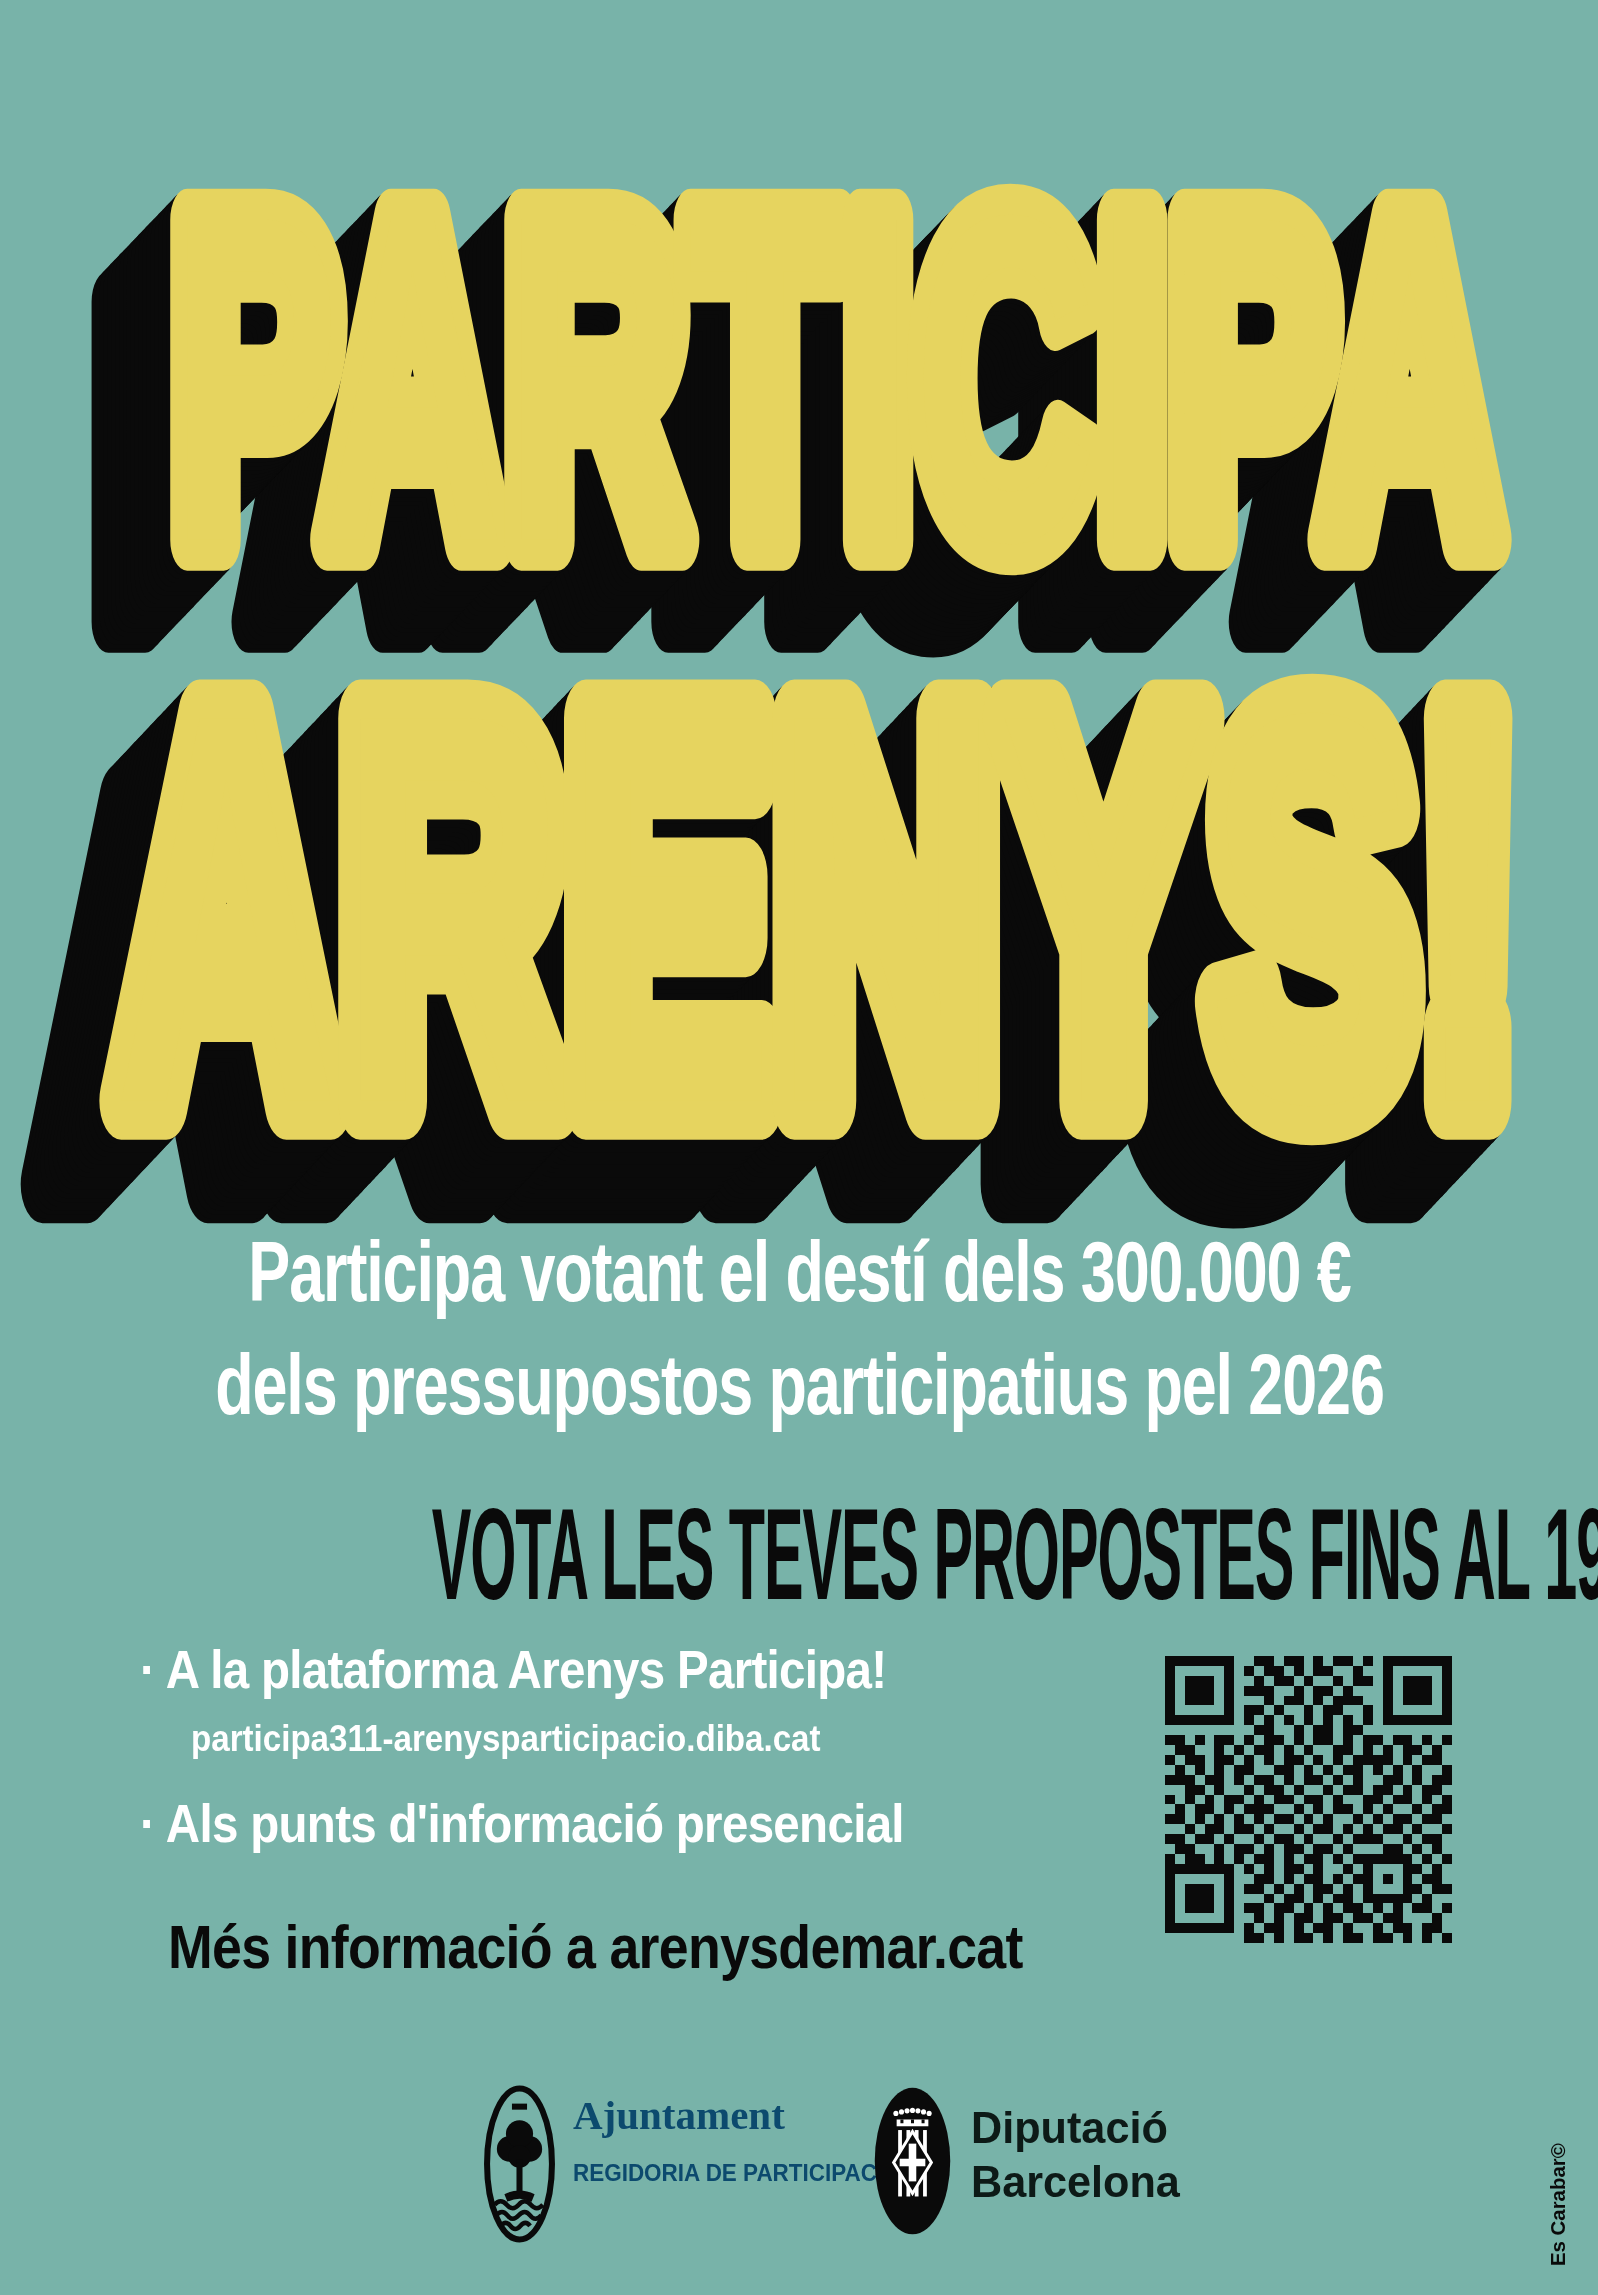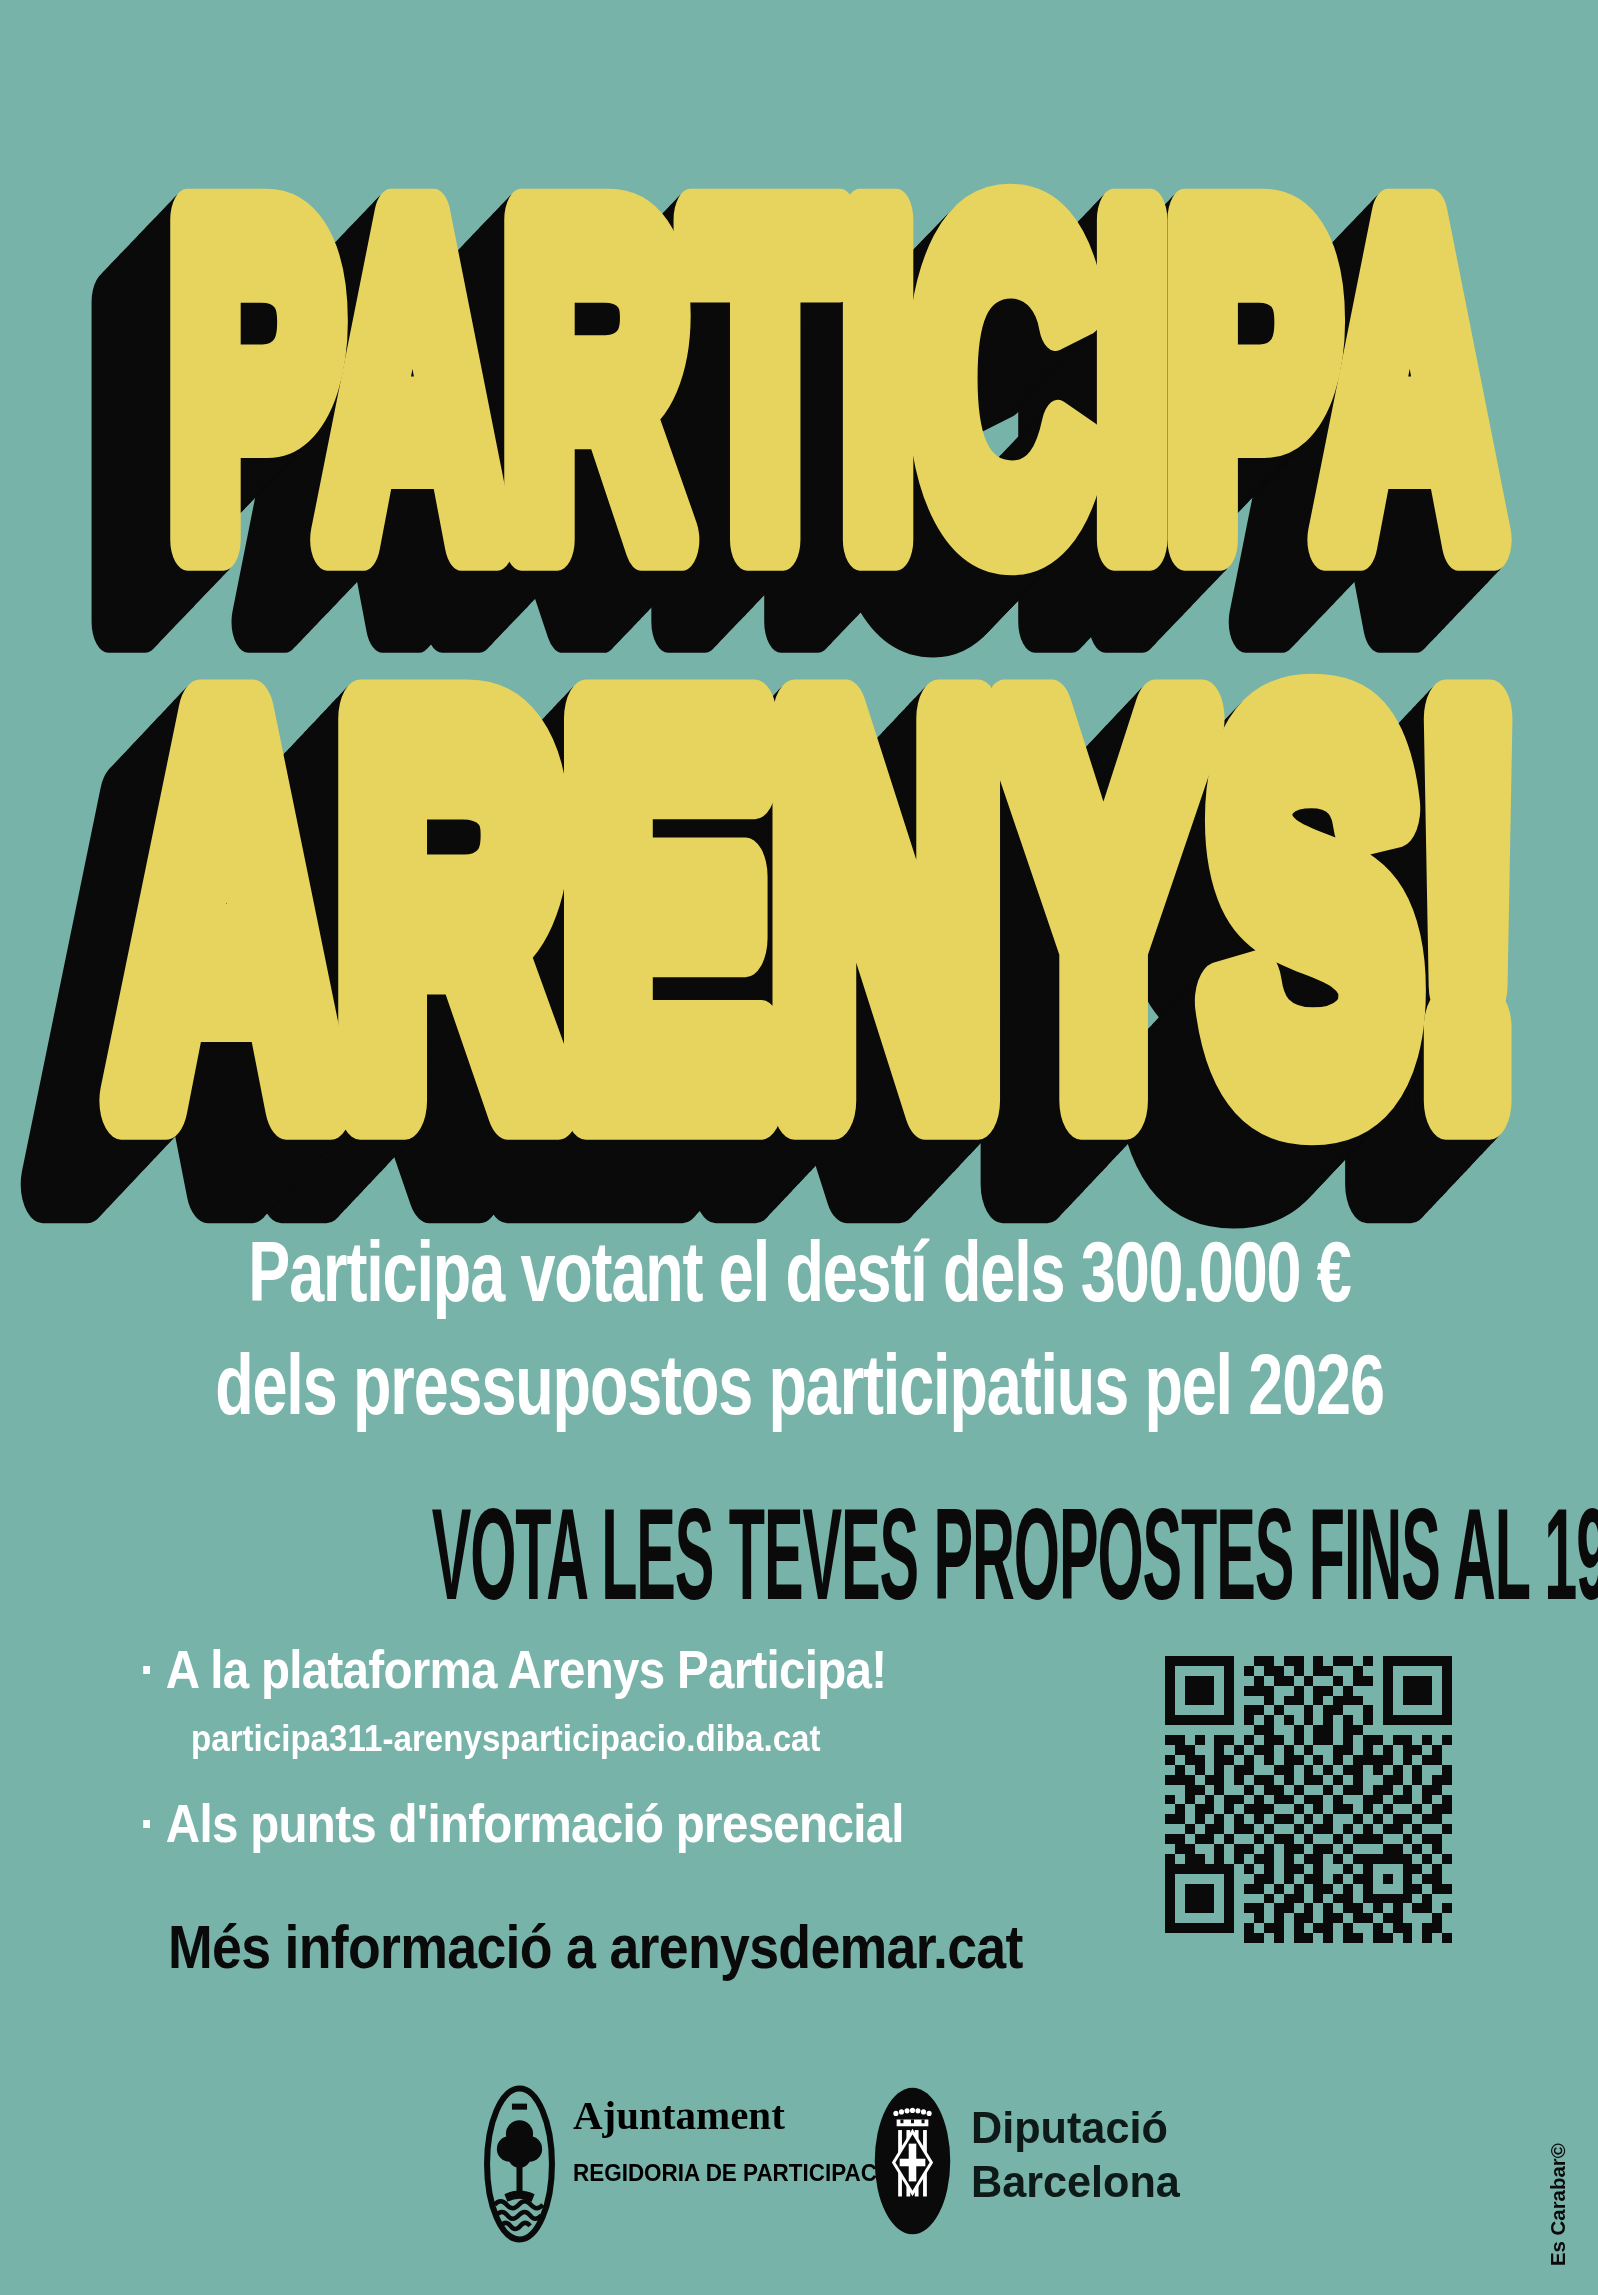--- a/index.html
+++ b/index.html
@@ -42,21 +42,21 @@
   }
   
   .qr{
     position:absolute; left:1165px; top:1656px; width:287px; height:287px;
     display:grid; grid-template-columns:repeat(29,1fr); grid-template-rows:repeat(29,1fr);
   }
   .qr .m1{background:#0a0a0a;}
   .qr .m0{background:transparent;}
   
   .aj-text{
-    position:absolute; left:573px; top:2092px; color:#000000;
+    position:absolute; left:573px; top:2092px; color:#0c4a6e;
     font-family:"Liberation Serif", serif; font-weight:bold;
     font-size:41px; line-height:47px; white-space:nowrap;
   }
   .aj-dept{
     margin-top:10.6px; font-family:"Liberation Sans", sans-serif;
     font-weight:bold; font-size:23.4px; letter-spacing:0px;
     transform:scaleX(0.96); transform-origin:left top;
   }
   .dip-text{
     position:absolute; left:971px; top:2101px; color:#0d1a17;

